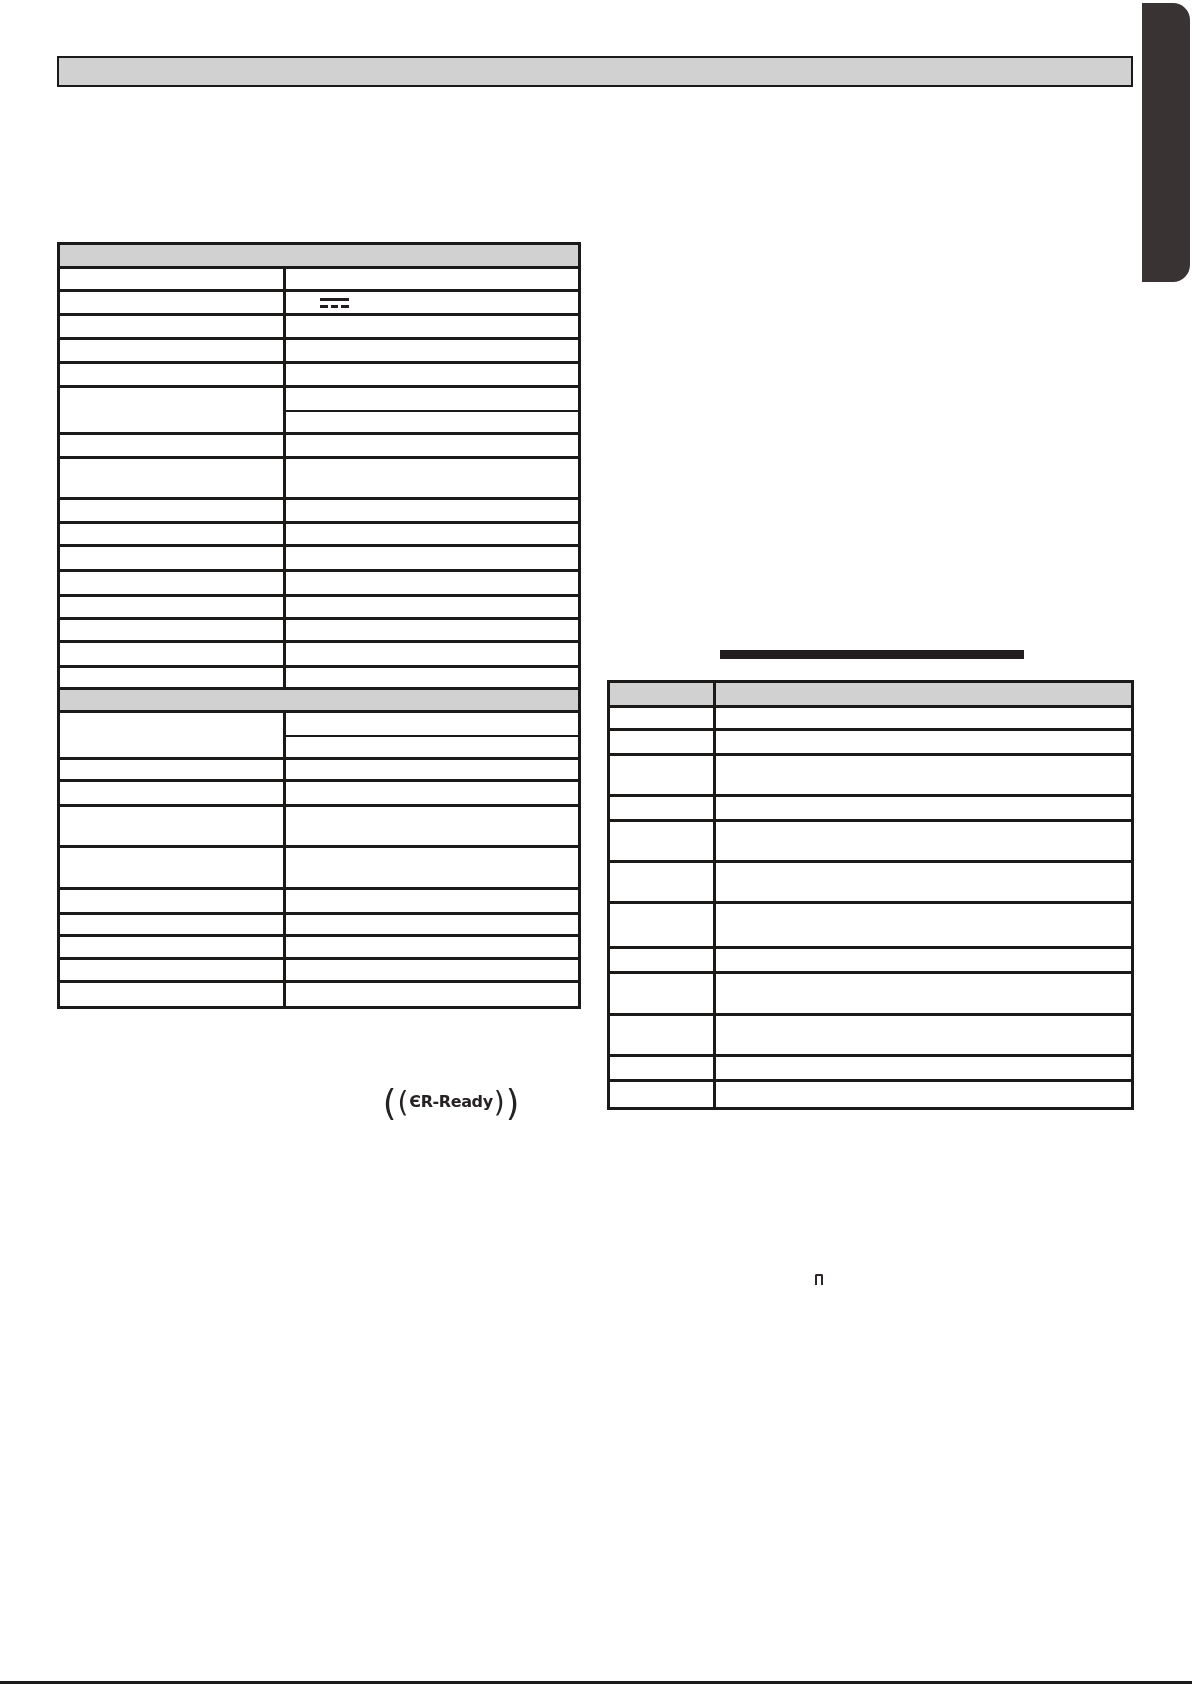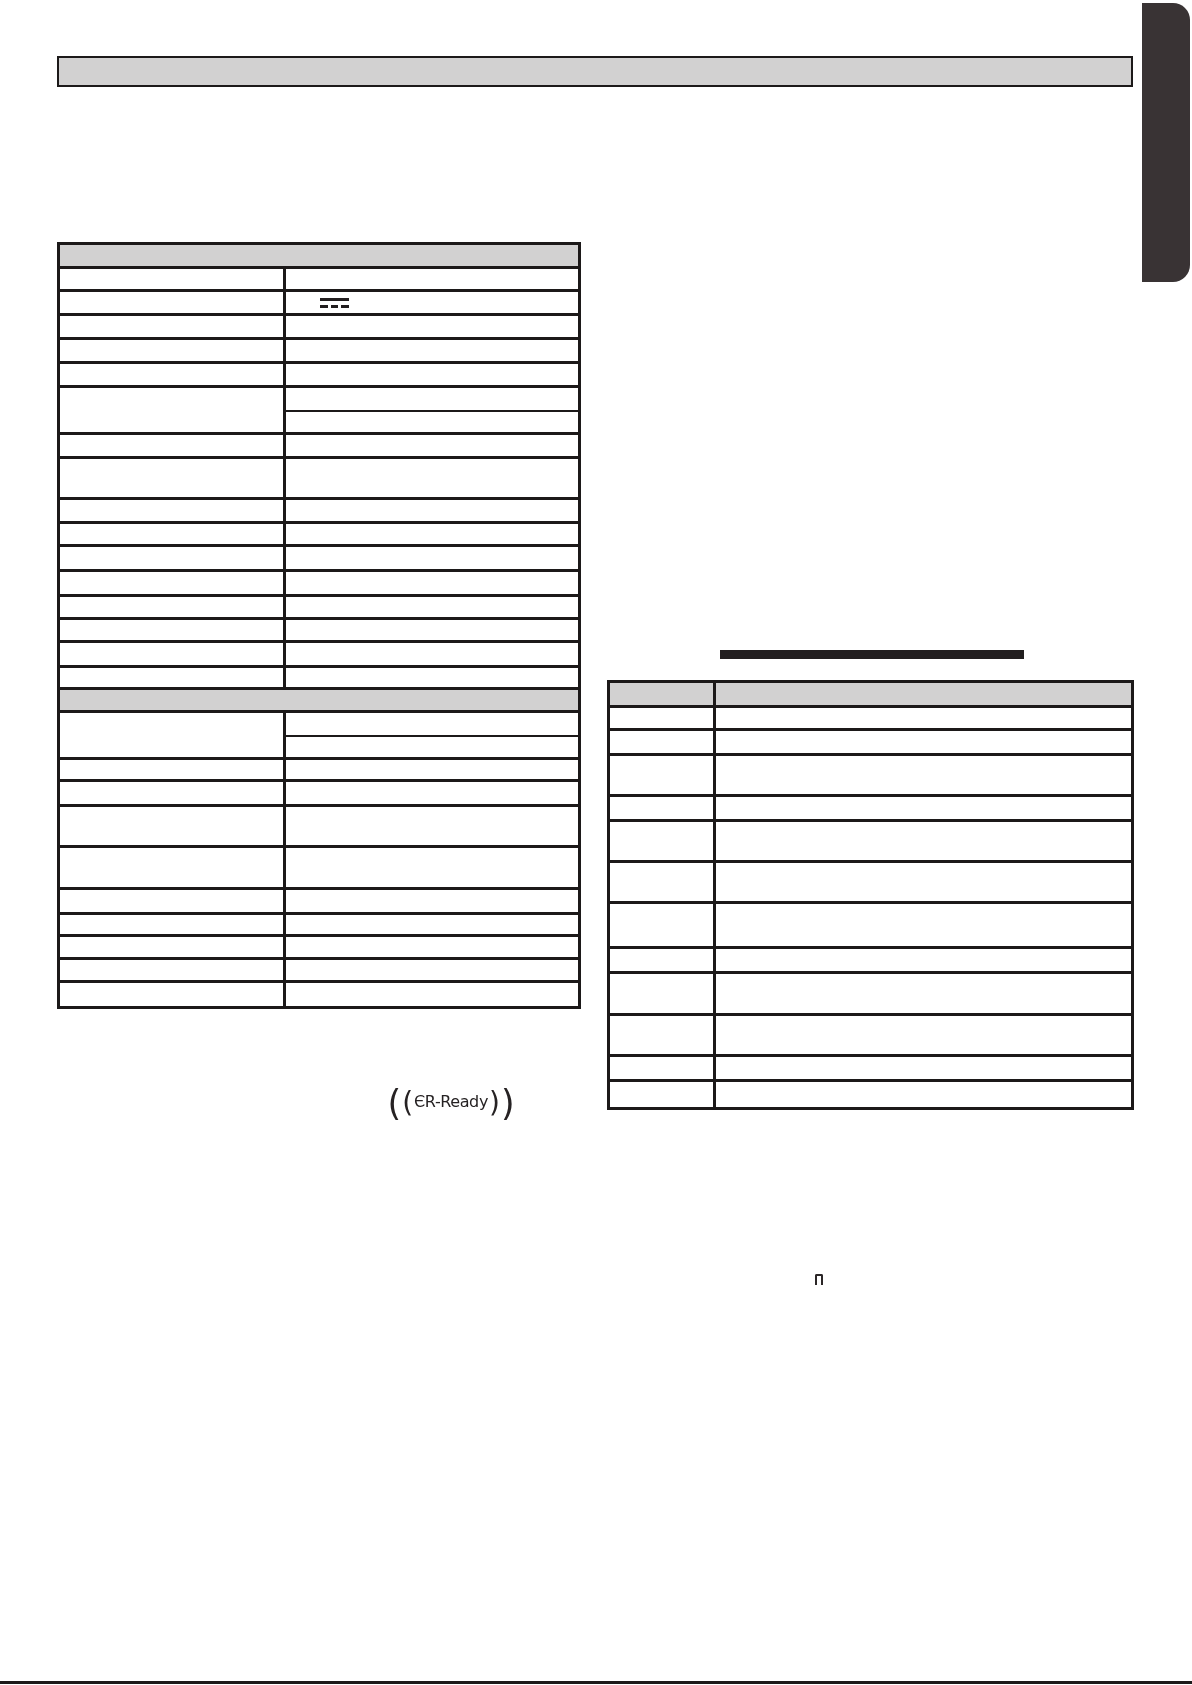--- a/index.html
+++ b/index.html
@@ -56,21 +56,21 @@
   }
   
   .er-ready{
     position:absolute;left:398px;top:1082px;width:106px;height:42px;
     display:flex;align-items:center;justify-content:center;
     color:#262223;font-family:"DejaVu Sans", sans-serif;white-space:nowrap;
   }
   .er-ready .paren-outer{font-size:35px;font-weight:normal;line-height:42px;}
   .er-ready .paren-inner{font-size:28px;line-height:42px;padding:0 1px;}
   .er-ready .logo-text{
-    font-size:16px;letter-spacing:-0.4px;line-height:42px;position:relative;top:-1px;
+    font-size:16px;letter-spacing:-0.4px;line-height:42px;position:relative;top:-1px;font-weight:bold;
   }
   
   .seg-glyph{
     position:absolute;left:815px;top:1274px;width:8px;height:11px;
     box-sizing:border-box;border:2px solid #2b2627;border-bottom:none;
     border-radius:2px 2px 0 0;
   }
   
   .bottom-rule{
     position:absolute;left:0;top:1681px;width:1192px;height:3px;background:#1c1919;

